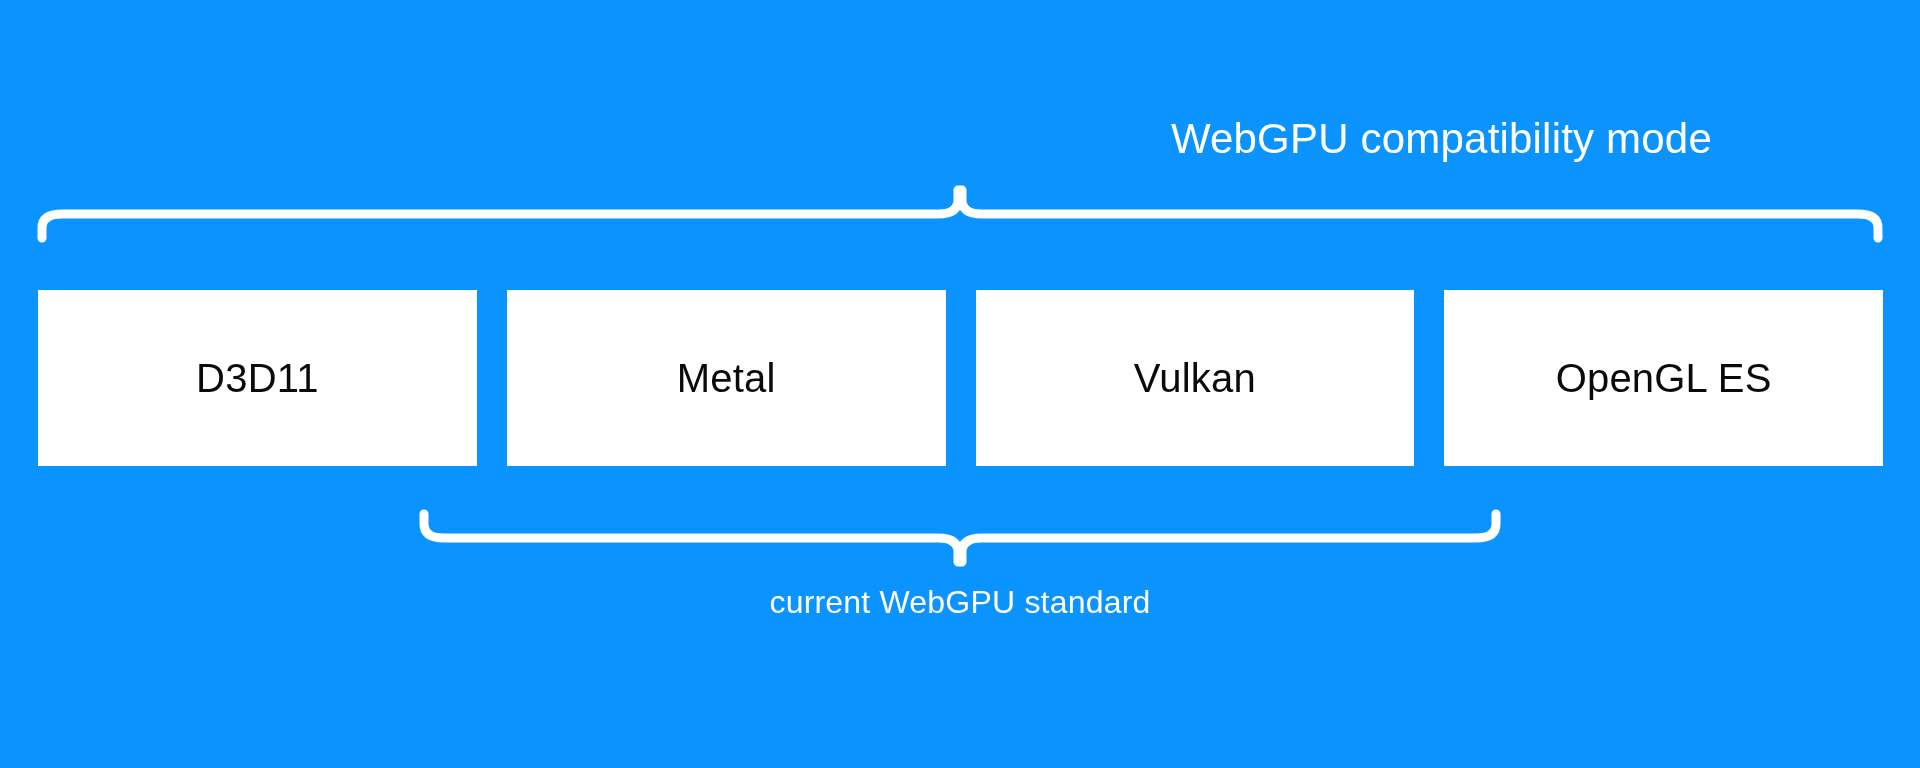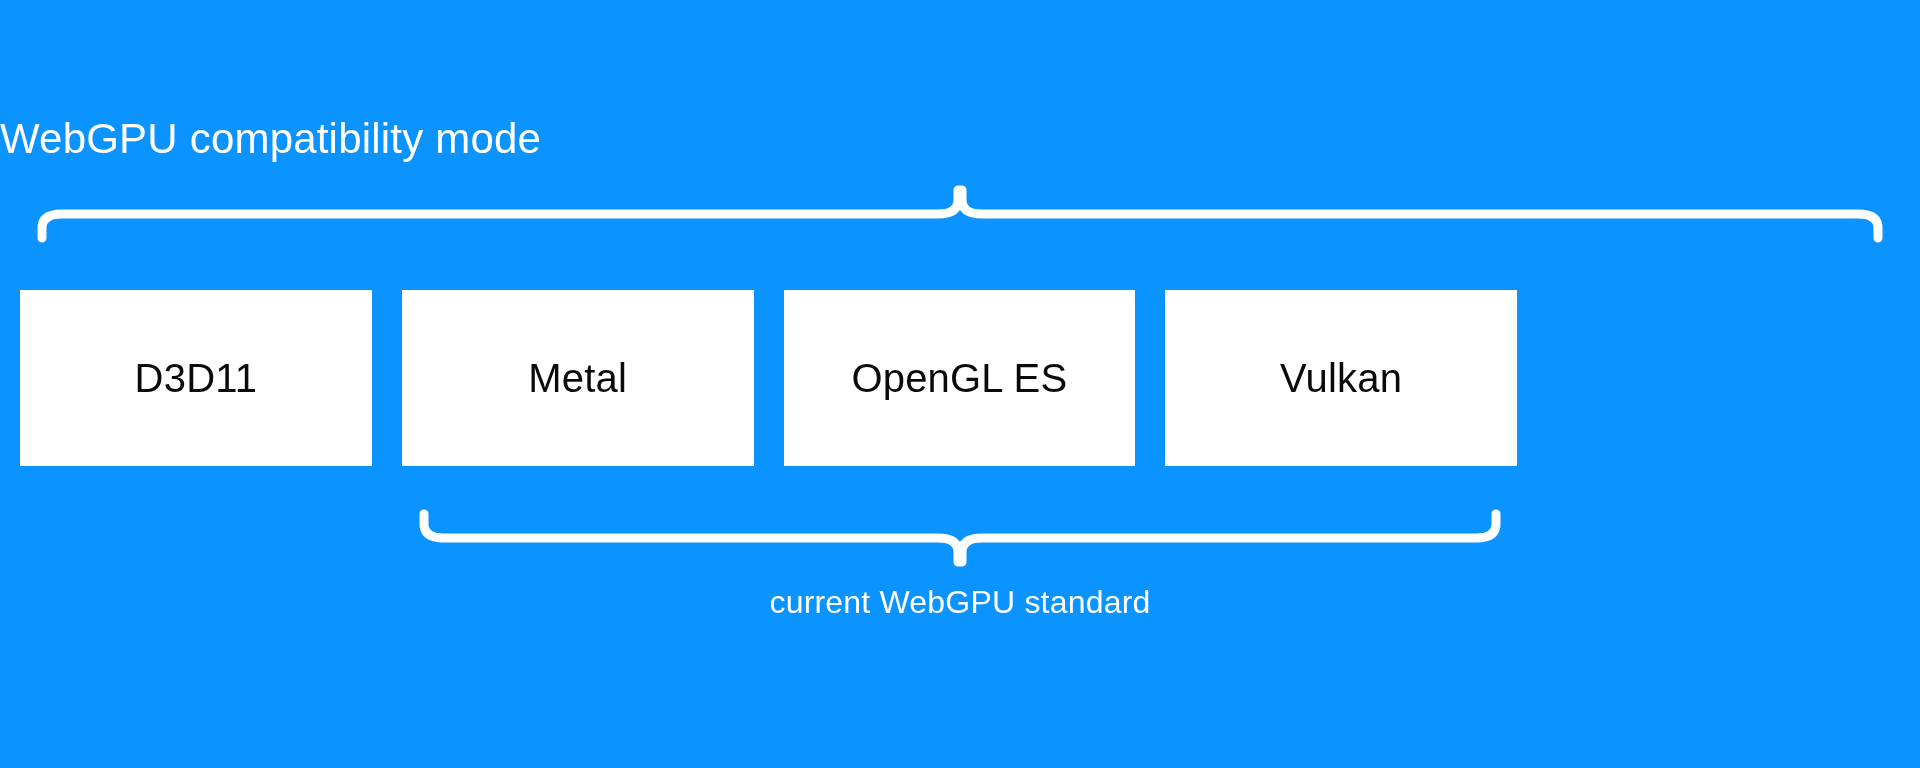--- a/index.html
+++ b/index.html
@@ -21,21 +21,21 @@
     inset: 0;
     background: #0b93ff;
   }
 
   
   .top-label {
     position: absolute;
     left: 0;
     top: 114px;
     width: 1712px;
-    text-align: left;
+    text-align: right;
     color: #ffffff;
     font-size: 42px;
     font-weight: 400;
     letter-spacing: 0.2px;
     line-height: 50px;
     white-space: nowrap;
   }
 
   
   .bottom-label {
@@ -66,23 +66,23 @@
     fill: none;
     stroke: #ffffff;
     stroke-width: 9;
     stroke-linecap: round;
     stroke-linejoin: round;
   }
 
   
   .boxes {
     position: absolute;
-    left: 20px;
+    left: 38px;
     top: 290px;
-    width: 1497px;
+    width: 1845px;
     height: 176px;
     display: flex;
     gap: 30px;
   }
   .api-box {
     flex: 1 1 0;
     background: #ffffff;
     display: flex;
     align-items: center;
     justify-content: center;
@@ -118,24 +118,24 @@
   </svg>
 
   <div class="boxes">
     <div class="api-box">
       <span>D3D11</span>
     </div>
     <div class="api-box">
       <span>Metal</span>
     </div>
     <div class="api-box">
-      <span>OpenGL ES</span>
+      <span>Vulkan</span>
     </div>
     <div class="api-box">
-      <span>Vulkan</span>
+      <span>OpenGL ES</span>
     </div>
   </div>
 
   <svg class="brace" viewBox="0 0 1920 768" width="1920" height="768" xmlns="http://www.w3.org/2000/svg" aria-hidden="true">
     <path d="M 424 514
              L 424 524
              Q 424 538 444 538
              L 938 538
              Q 958 538 958 552
              L 958 562

